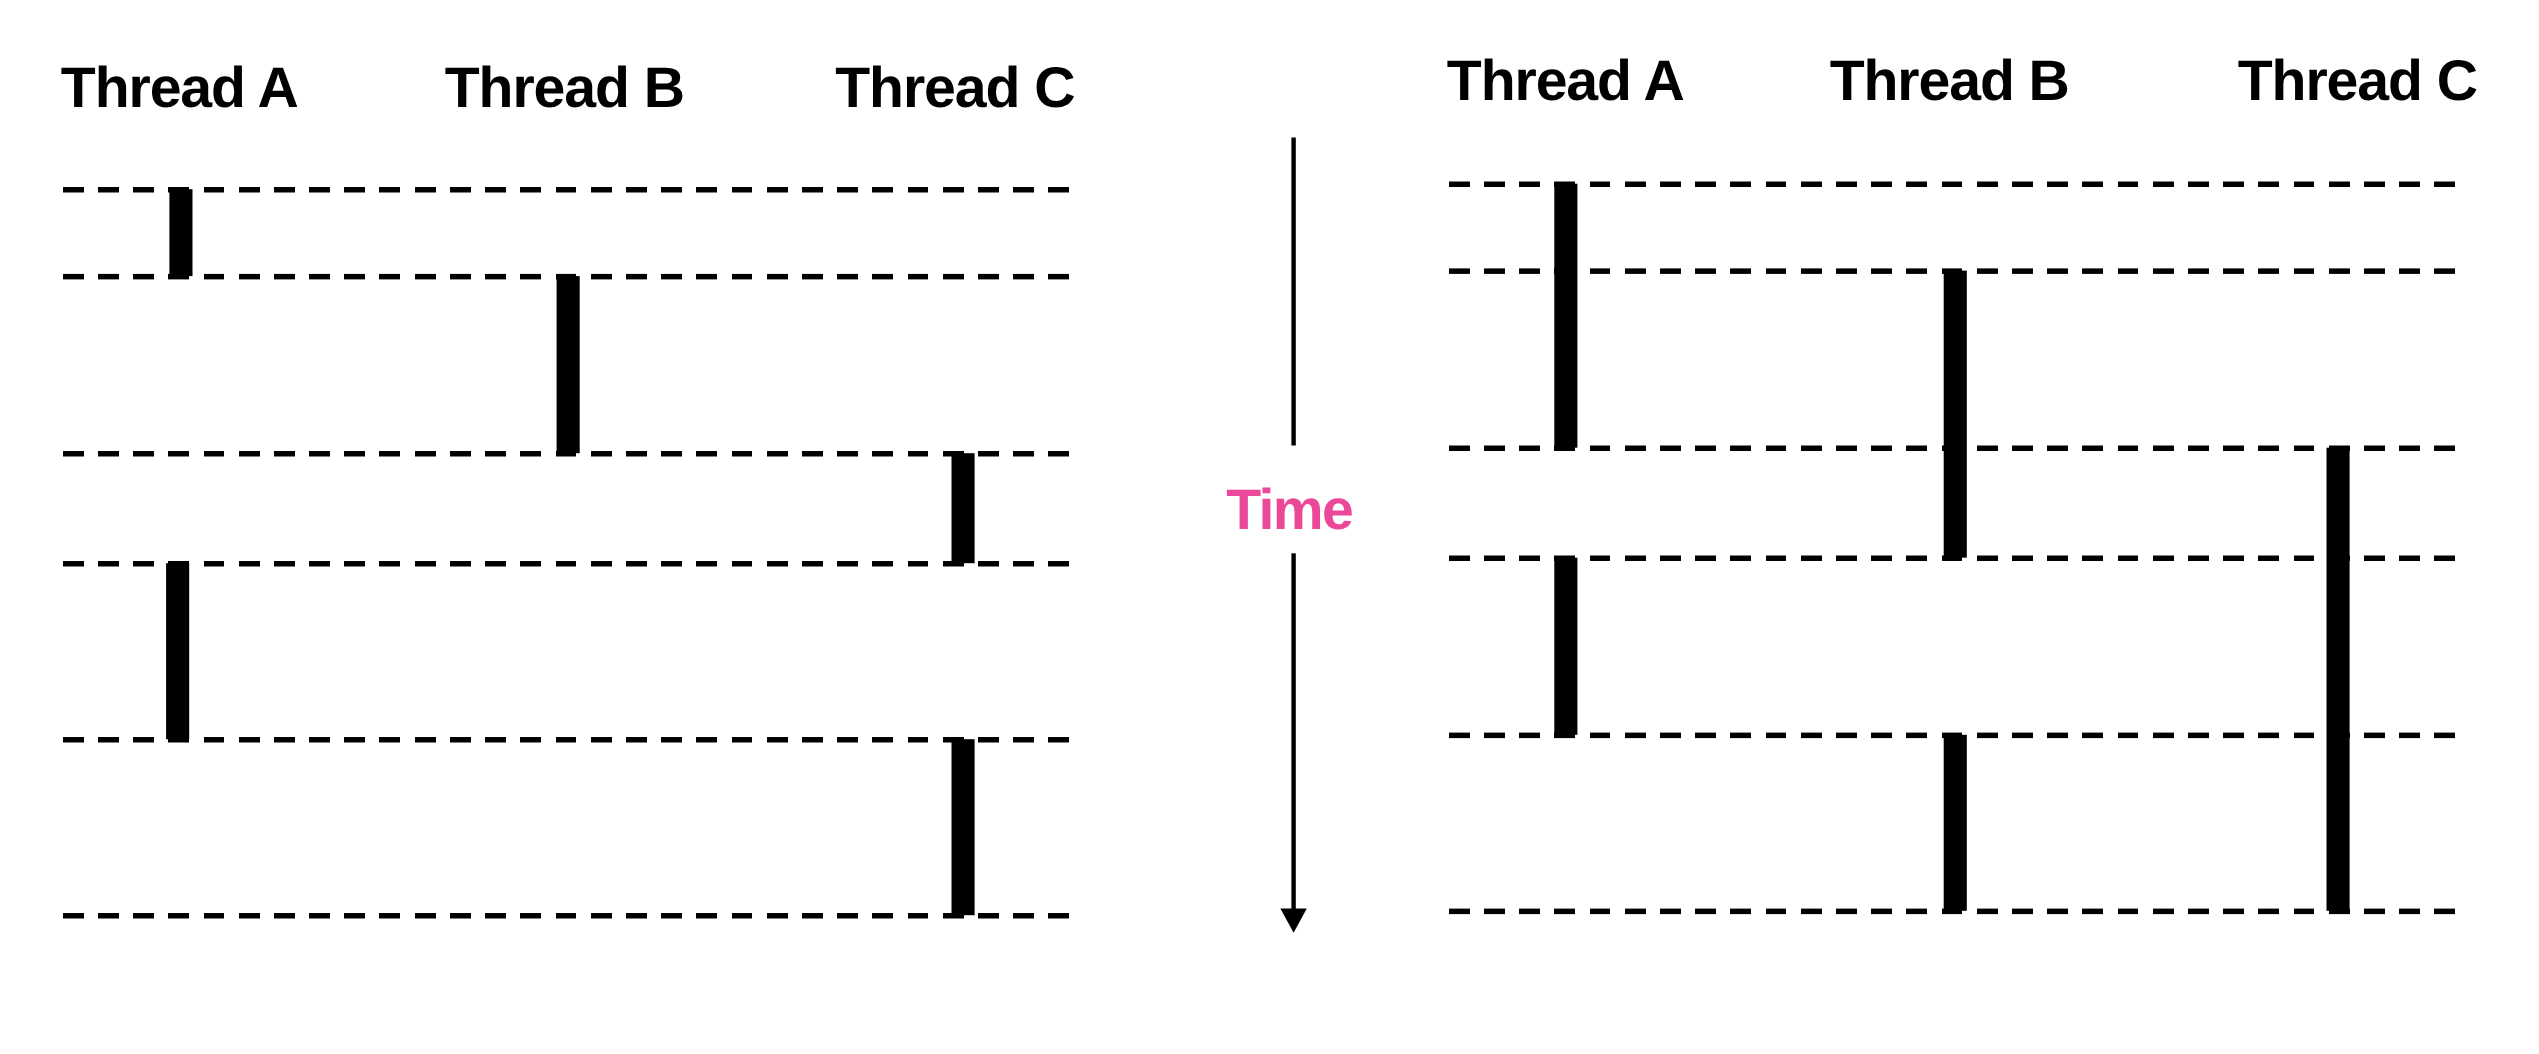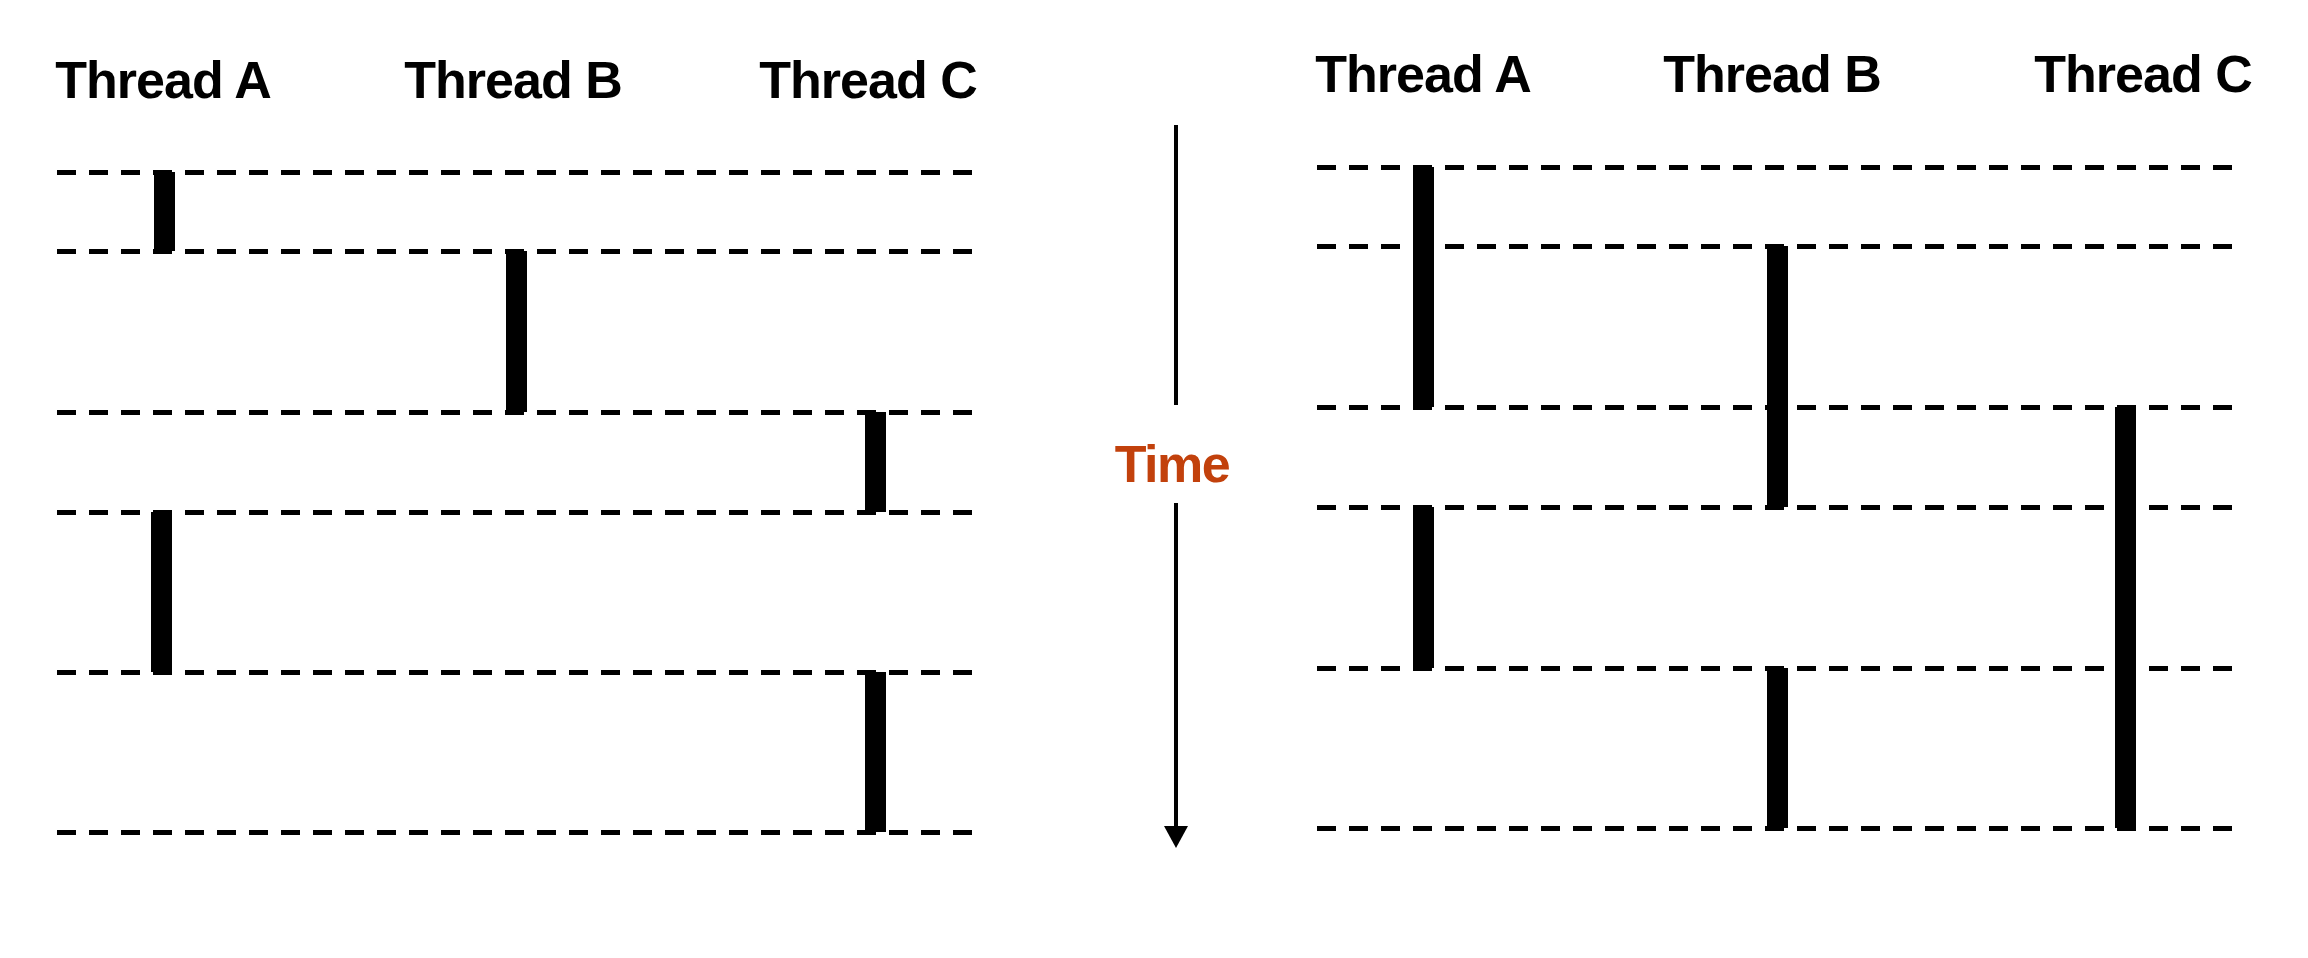--- a/index.html
+++ b/index.html
@@ -26,21 +26,21 @@
   .time-line{position:absolute;width:4px;background:#000;}
   .time-arrowhead{
     position:absolute;width:0;height:0;
     border-left:12px solid transparent;
     border-right:12px solid transparent;
     border-top:22px solid #000;
   }
   .time-label{
     position:absolute;transform:translateX(-50%);
     font-weight:bold;font-size:52px;line-height:1;letter-spacing:-1.5px;
-    white-space:nowrap;color:#c2410c;
+    white-space:nowrap;color:#ec4899;
   }
   .caption{
     position:absolute;transform:translateX(-50%);
     font-weight:bold;font-size:54px;line-height:1;letter-spacing:-0.5px;
     white-space:nowrap;color:#000;
   }
 </style>
 </head>
 <body>
 

